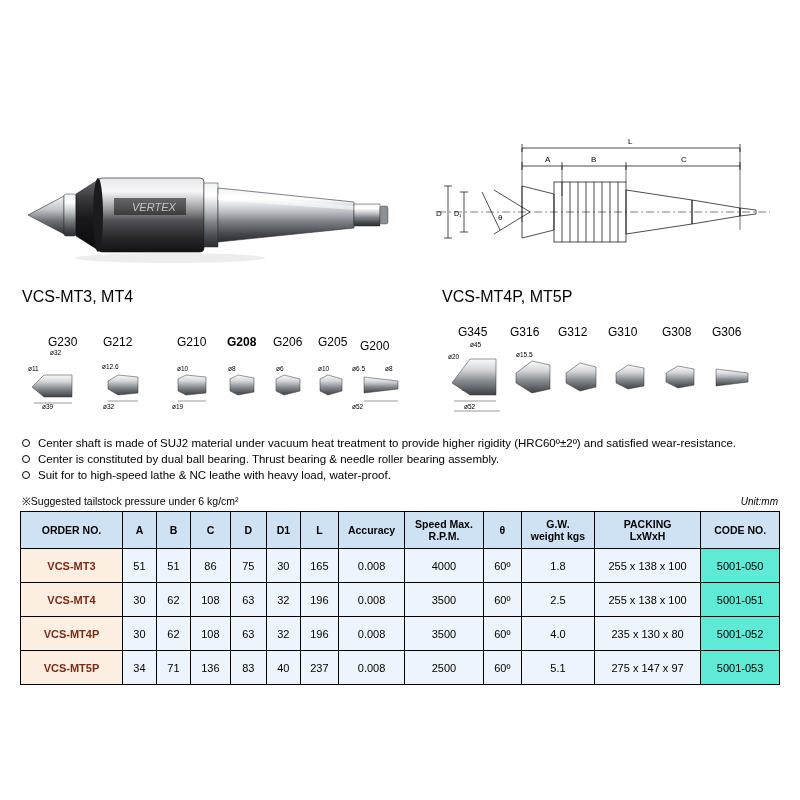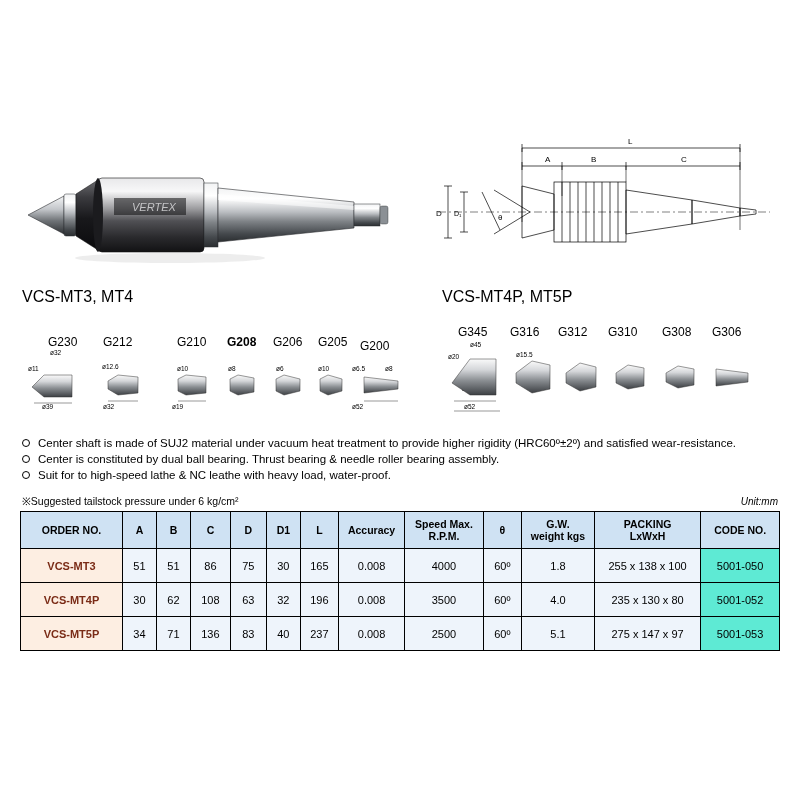--- a/index.html
+++ b/index.html
@@ -440,20 +440,35 @@
         <td>30</td>
         <td>165</td>
         <td>0.008</td>
         <td>4000</td>
         <td>60º</td>
         <td>1.8</td>
         <td>255 x 138 x 100</td>
         <td class="code">5001-050</td>
       </tr>
       <tr>
+        <td class="order">VCS-MT4</td>
+        <td>30</td>
+        <td>62</td>
+        <td>108</td>
+        <td>63</td>
+        <td>32</td>
+        <td>196</td>
+        <td>0.008</td>
+        <td>3500</td>
+        <td>60º</td>
+        <td>2.5</td>
+        <td>255 x 138 x 100</td>
+        <td class="code">5001-051</td>
+      </tr>
+      <tr>
         <td class="order">VCS-MT4P</td>
         <td>30</td>
         <td>62</td>
         <td>108</td>
         <td>63</td>
         <td>32</td>
         <td>196</td>
         <td>0.008</td>
         <td>3500</td>
         <td>60º</td>

